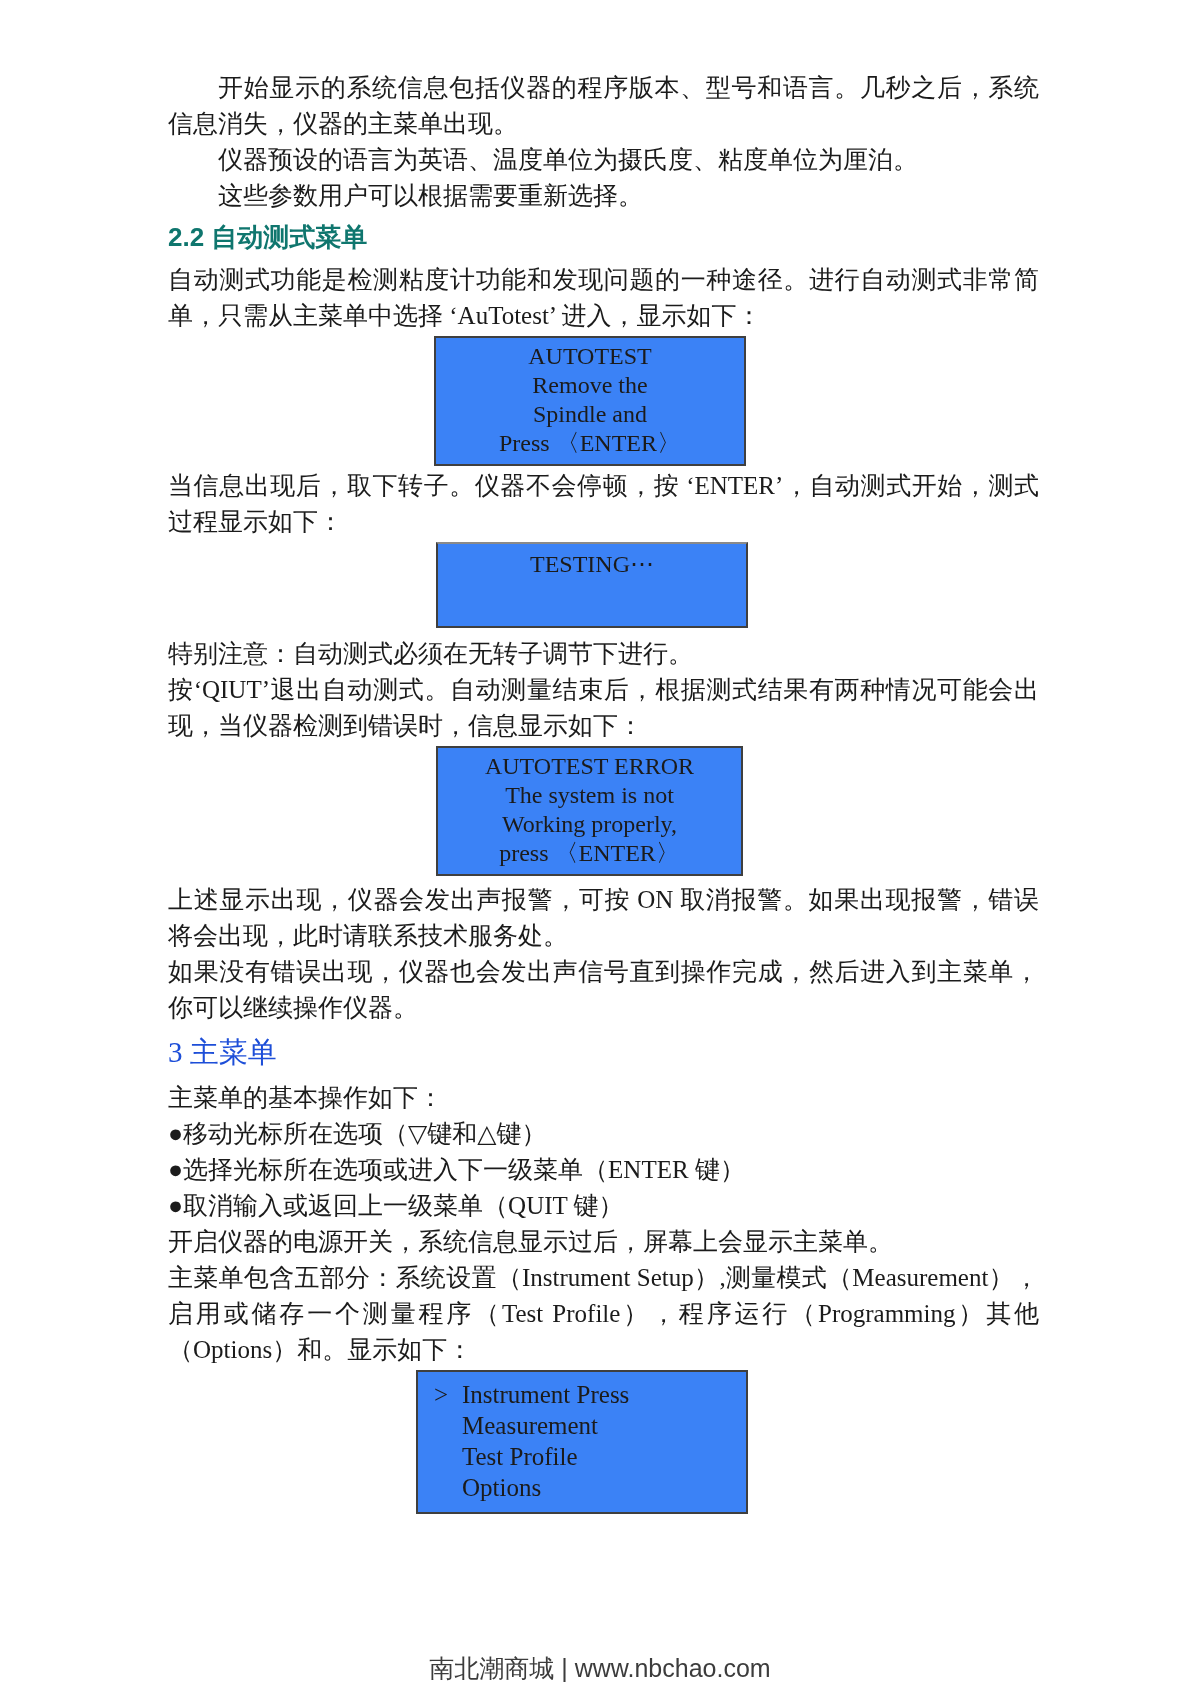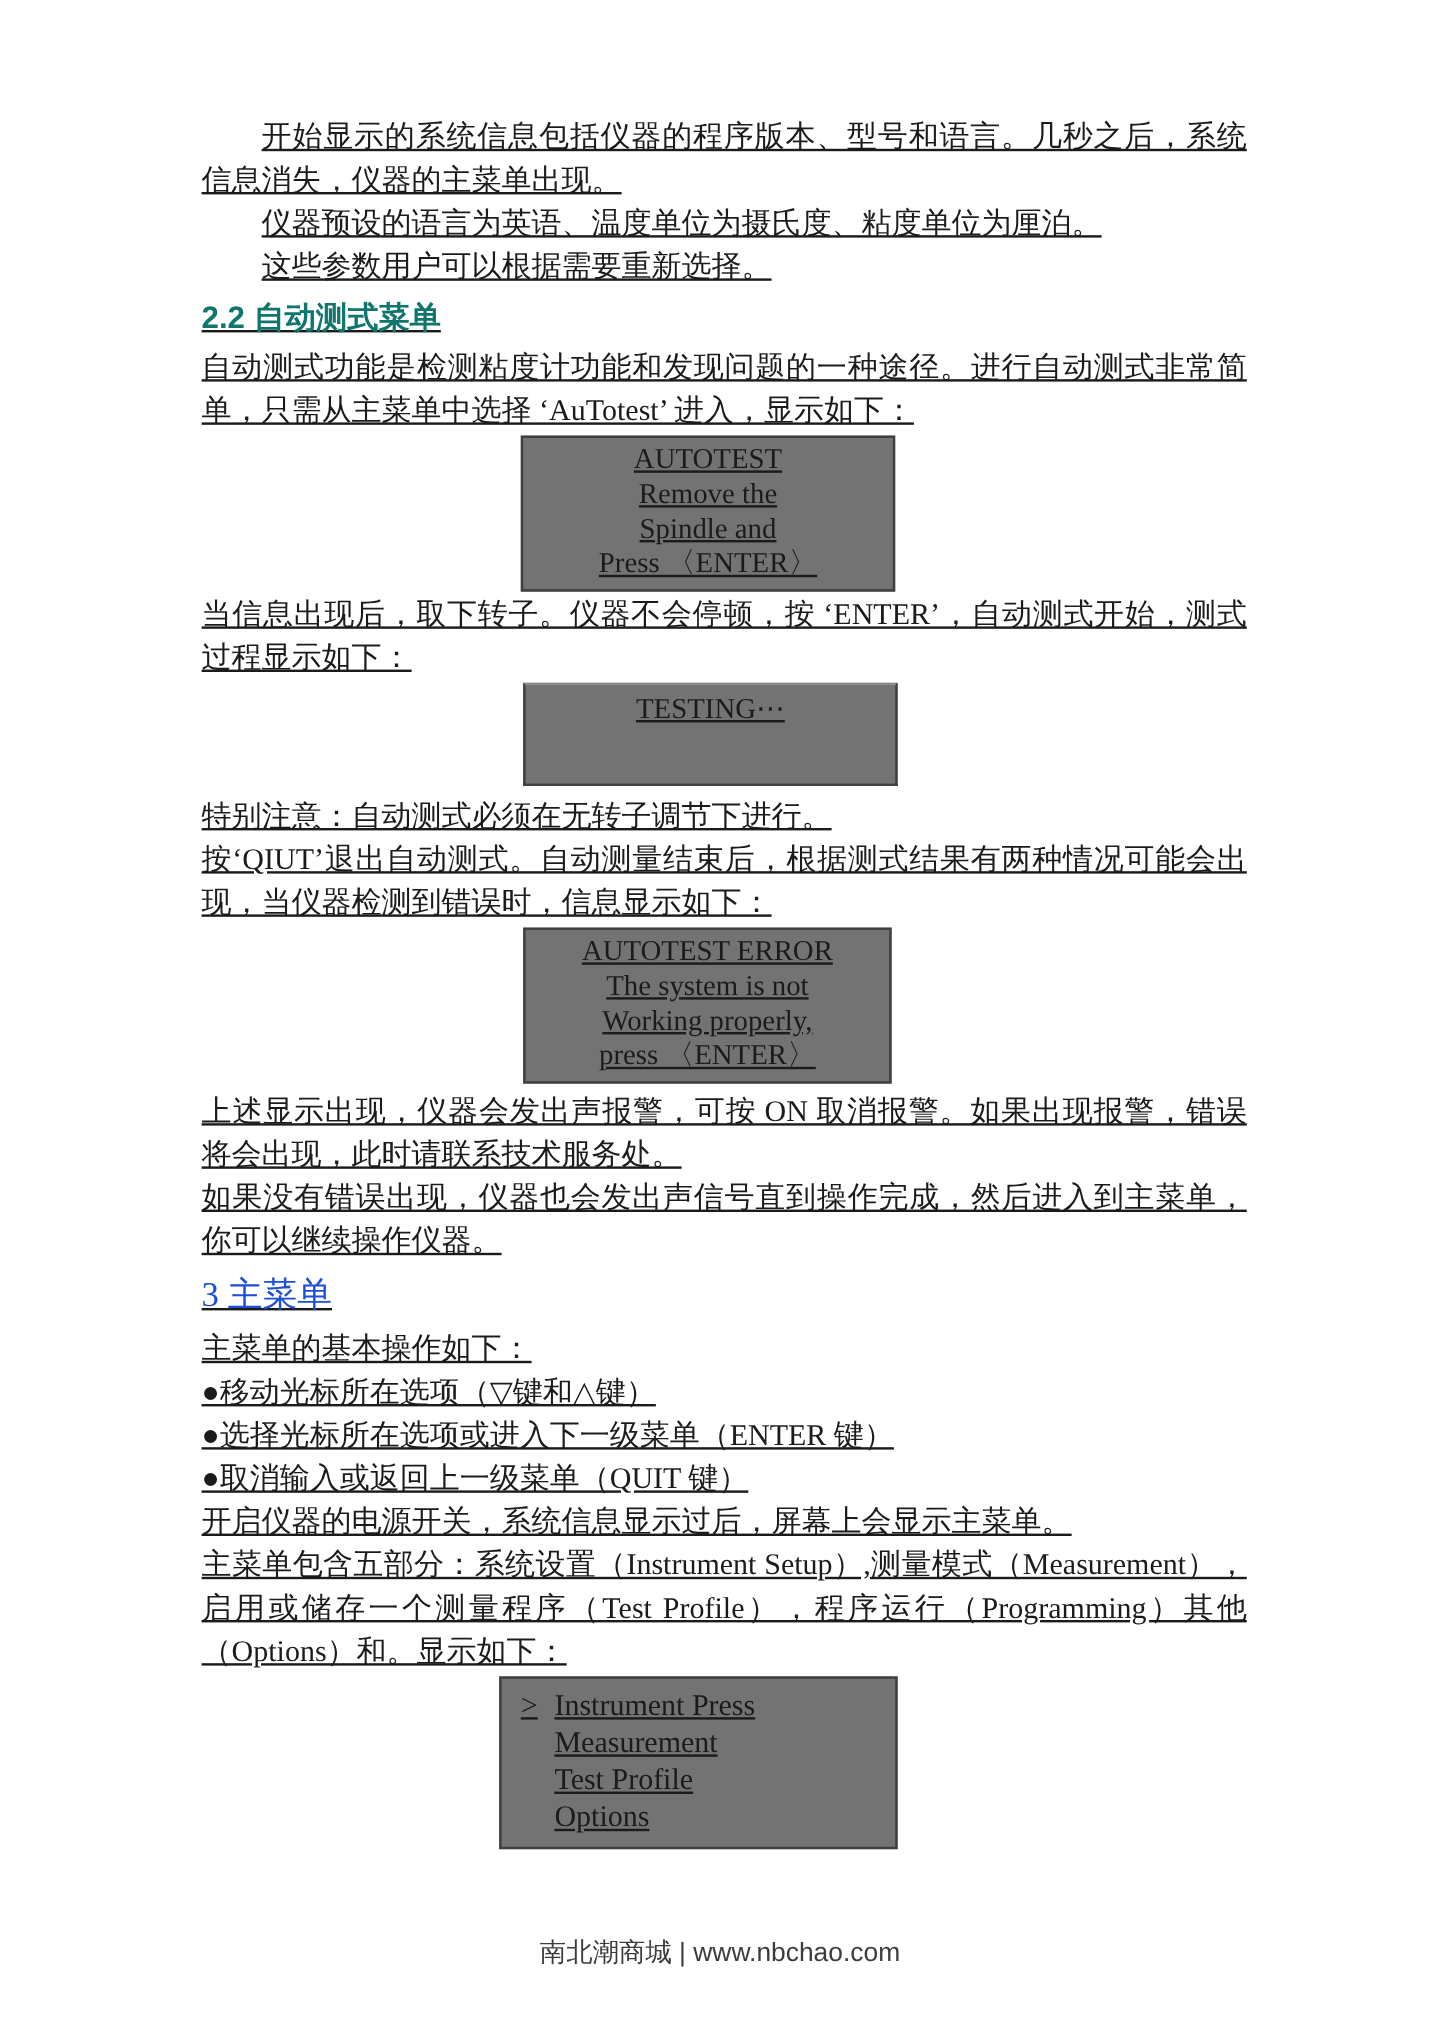--- a/index.html
+++ b/index.html
@@ -12,25 +12,24 @@
     overflow: hidden;
     font-family: "Liberation Serif", "DejaVu Serif", serif;
     color: #1b1b1b;
   }
 
   .content {
     position: absolute;
     left: 168px;
     top: 0;
     width: 871px;
-    padding-top: 97px;
+    padding-top: 70px;
     font-size: 25px;
     line-height: 36px;
     text-align: justify;
-    text-decoration: underline;
   }
 
   .content p { margin: 0; }
   .indent { text-indent: 2em; }
 
   .h-sub {
     font-family: "Liberation Sans", "DejaVu Sans", sans-serif;
     font-weight: 700;
     font-size: 26px;
     line-height: 34px;
@@ -44,21 +43,21 @@
     line-height: 40px;
     font-weight: 400;
     margin: 6px 0 8px 0;
     text-align: left;
   }
 
   .dbox {
     border: 2px solid #3f3f3f;
     font-size: 24px;
     text-align: center;
-    background: #737373;
+    background: #3b82f6;
   }
   .box-autotest {
     width: 308px;
     margin: 2px 0 2px 266px;
     padding: 4px 0 6px 0;
     line-height: 29px;
   }
   .box-testing {
     width: 308px;
     height: 77px;
@@ -80,25 +79,25 @@
     text-align: left;
     font-size: 25px;
     line-height: 31px;
   }
   .menu-row { display: flex; }
   .menu-cursor { width: 28px; flex: 0 0 28px; }
 
   .footer {
     position: absolute;
     left: 0;
-    top: 1612px;
+    top: 1652px;
     width: 100%;
     text-align: center;
     font-family: "Liberation Sans", "DejaVu Sans", sans-serif;
-    font-size: 22px;
+    font-size: 25px;
     color: #3c3c3c;
   }
 </style>
 </head>
 <body>
 
 <div class="page">
   <div class="content">
 
     <p class="indent">开始显示的系统信息包括仪器的程序版本、型号和语言。几秒之后，系统信息消失，仪器的主菜单出现。</p>

